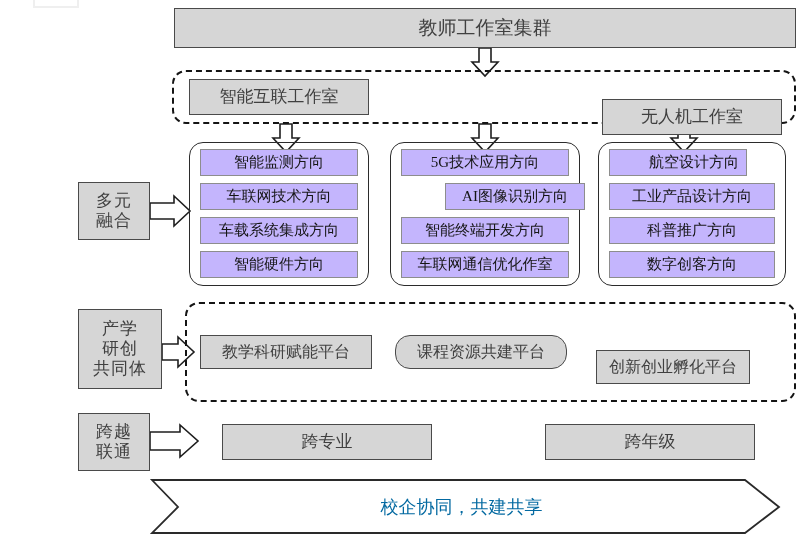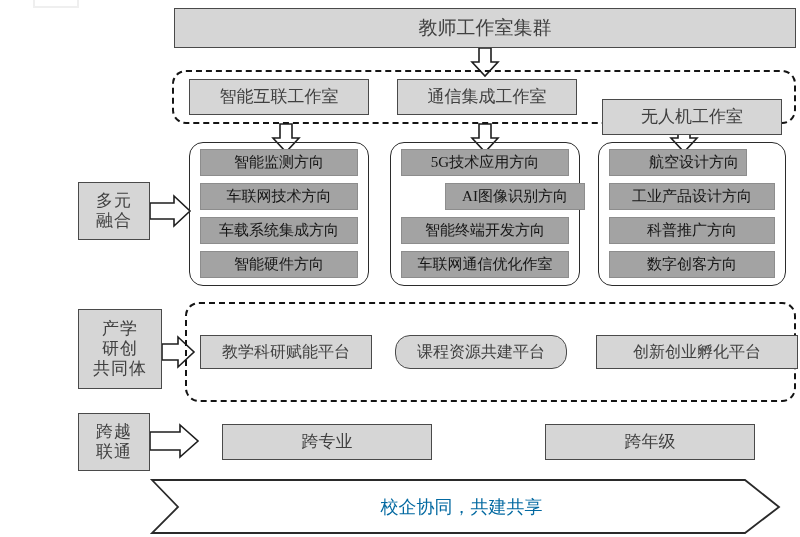--- a/index.html
+++ b/index.html
@@ -20,21 +20,21 @@
     background:#d6d6d6;
     border:1.6px solid #4a4a4a;
     display:flex;align-items:center;justify-content:center;
     text-align:center;
     line-height:1.18;
     color:#404040;
   }
   .wbox{
     position:absolute;
     box-sizing:border-box;
-    background:#a3a3a3;
+    background:#c4b5fd;
     border:1.4px solid #8d8d8d;
     display:flex;align-items:center;justify-content:center;
     text-align:right;
     color:#161616;
     white-space:nowrap;
   }
   
   .dashwrap{
     position:absolute;
     box-sizing:border-box;
@@ -95,21 +95,20 @@
     </g>
 
     <polygon points="152,480 745,480 779,507 745,533 152,533 178,507" fill="#ffffff" stroke="#2a2a2a" stroke-width="1.8" stroke-linejoin="miter"></polygon>
   </svg>
 
   <div class="gbox f19" style="left:174px;top:8px;width:622px;height:40px;">教师工作室集群</div>
 
   <div class="dashwrap" style="left:172px;top:70px;width:624px;height:54px;"></div>
 
   <div class="gbox f17" style="left:189px;top:79px;width:180px;height:36px;">智能互联工作室</div>
-  <div class="gbox f17" style="left:397px;top:79px;width:180px;height:36px;">通信集成工作室</div>
   <div class="gbox f17" style="left:602px;top:79px;width:180px;height:36px;margin-top:20px;">无人机工作室</div>
 
   <div class="roundwrap" style="left:189px;top:142px;width:180px;height:144px;"></div>
   <div class="roundwrap" style="left:390px;top:142px;width:190px;height:144px;"></div>
   <div class="roundwrap" style="left:598px;top:142px;width:188px;height:144px;"></div>
 
   <div class="wbox f15" style="left:200px;top:149px;width:158px;height:27px;">智能监测方向</div>
   <div class="wbox f15" style="left:200px;top:217px;width:158px;height:27px;">车载系统集成方向</div>
   <div class="wbox f15" style="left:200px;top:183px;width:158px;height:27px;">车联网技术方向</div>
   <div class="wbox f15" style="left:200px;top:251px;width:158px;height:27px;">智能硬件方向</div>
@@ -137,21 +136,21 @@
 
   <div class="gbox f17 side-label" style="left:78px;top:413px;width:72px;height:58px;">
     <span>跨越</span>
     <span>联通</span>
   </div>
 
   <div class="dashwrap" style="left:185px;top:302px;width:611px;height:100px;"></div>
 
   <div class="gbox f16" style="left:200px;top:335px;width:172px;height:34px;">教学科研赋能平台</div>
   <div class="gbox f16" style="left:395px;top:335px;width:172px;height:34px;border-radius:15px;">课程资源共建平台</div>
-  <div class="gbox f16" style="left:596px;top:335px;width:202px;height:34px;">创新创业孵化平台</div>
+  <div class="gbox f16" style="left:596px;top:350px;width:154px;height:34px;">创新创业孵化平台</div>
 
   <div class="gbox f17" style="left:222px;top:424px;width:210px;height:36px;">跨专业</div>
   <div class="gbox f17" style="left:545px;top:424px;width:210px;height:36px;">跨年级</div>
 
   <div style="position:absolute;left:178px;top:480px;width:567px;height:53px;
               display:flex;align-items:center;justify-content:center;font-size:18px;color:#0369a1;">校企协同，共建共享</div>
 
 </div>
 
 </body></html>

